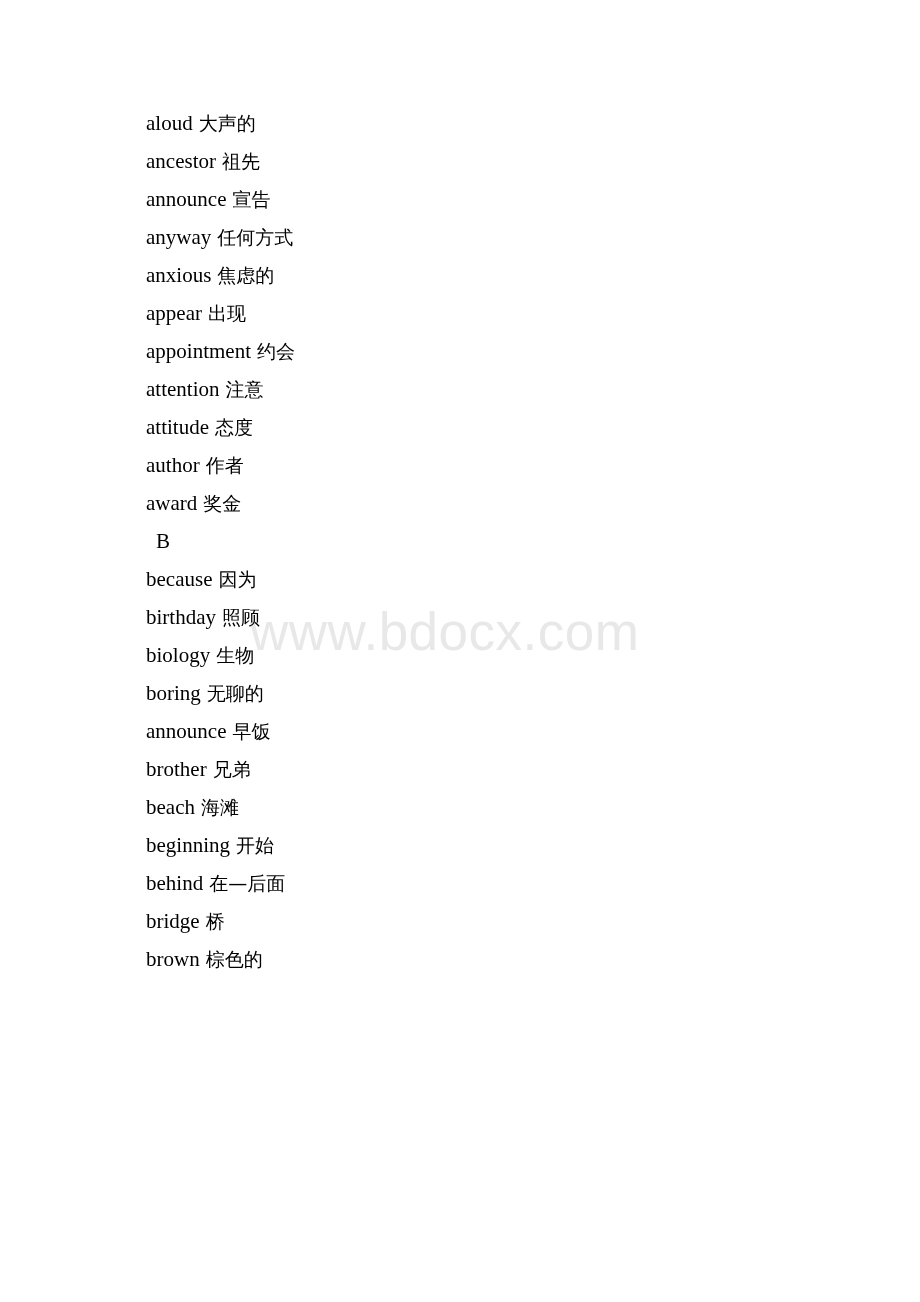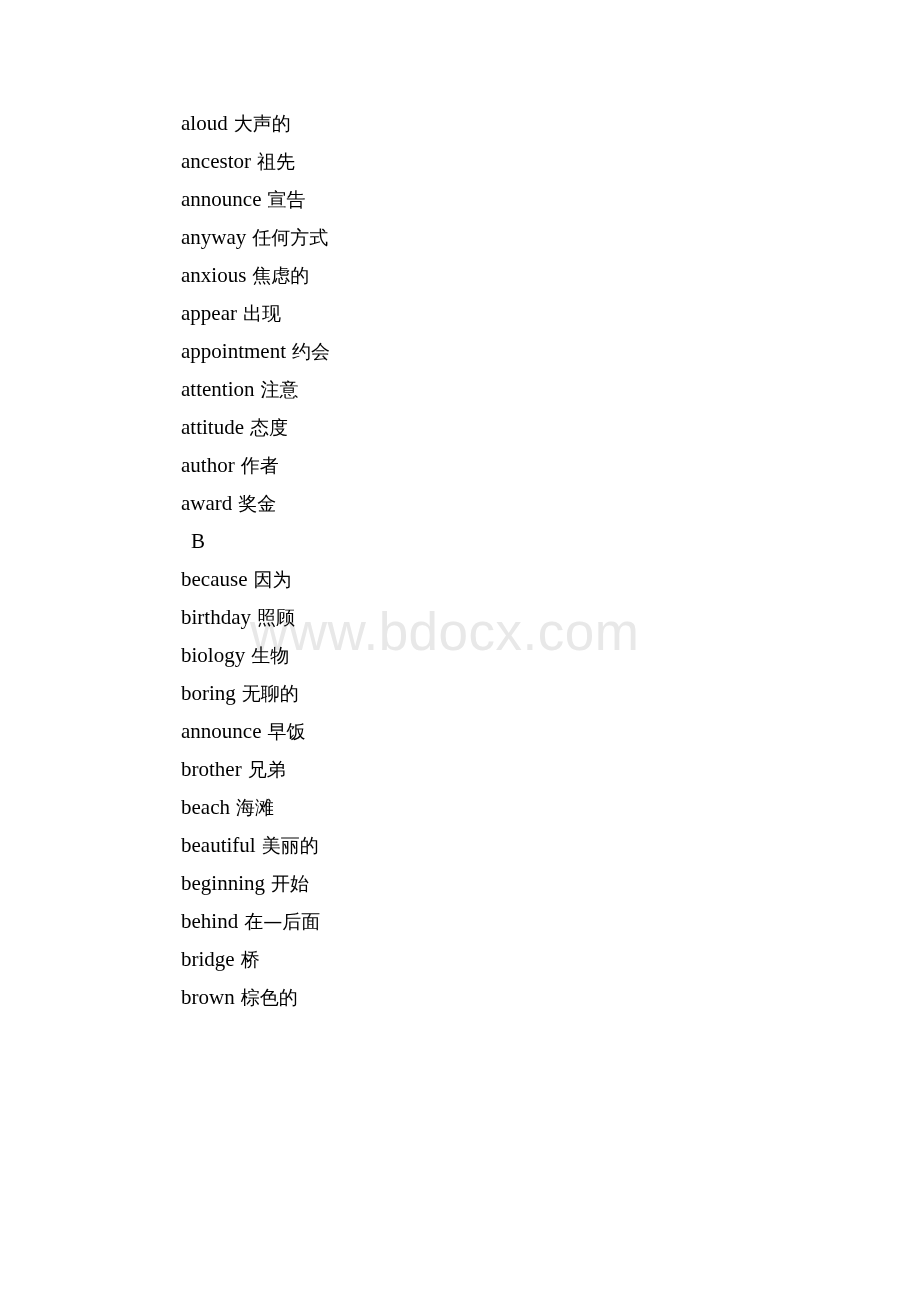--- a/index.html
+++ b/index.html
@@ -34,21 +34,20 @@
     z-index: 0;
   }
 
   
   .doc-body {
     position: absolute;
     left: 146px;
     top: 104px;
     width: 700px;
     z-index: 2;
-    margin-left: 35px;
   }
   .vocab-line {
     height: 38px;
     line-height: 38px;
     font-size: 21px;
     white-space: nowrap;
   }
   .vocab-line .term {
     font-family: "Liberation Serif", "DejaVu Serif", serif;
   }
@@ -86,20 +85,19 @@
       <div class="vocab-line"><span class="term">author</span><span class="gloss">作者</span></div>
       <div class="vocab-line"><span class="term">award</span><span class="gloss">奖金</span></div>
       <div class="section-head">B</div>
       <div class="vocab-line"><span class="term">because</span><span class="gloss">因为</span></div>
       <div class="vocab-line"><span class="term">birthday</span><span class="gloss">照顾</span></div>
       <div class="vocab-line"><span class="term">biology</span><span class="gloss">生物</span></div>
       <div class="vocab-line"><span class="term">boring</span><span class="gloss">无聊的</span></div>
       <div class="vocab-line"><span class="term">announce</span><span class="gloss">早饭</span></div>
       <div class="vocab-line"><span class="term">brother</span><span class="gloss">兄弟</span></div>
       <div class="vocab-line"><span class="term">beach</span><span class="gloss">海滩</span></div>
-      <div class="vocab-line"><span class="term">beautiful</span><span class="gloss">美丽的</span></div>
       <div class="vocab-line"><span class="term">beginning</span><span class="gloss">开始</span></div>
       <div class="vocab-line"><span class="term">behind</span><span class="gloss">在—后面</span></div>
       <div class="vocab-line"><span class="term">bridge</span><span class="gloss">桥</span></div>
       <div class="vocab-line"><span class="term">brown</span><span class="gloss">棕色的</span></div>
     </div>
 
 </div>
 
 </body></html>

